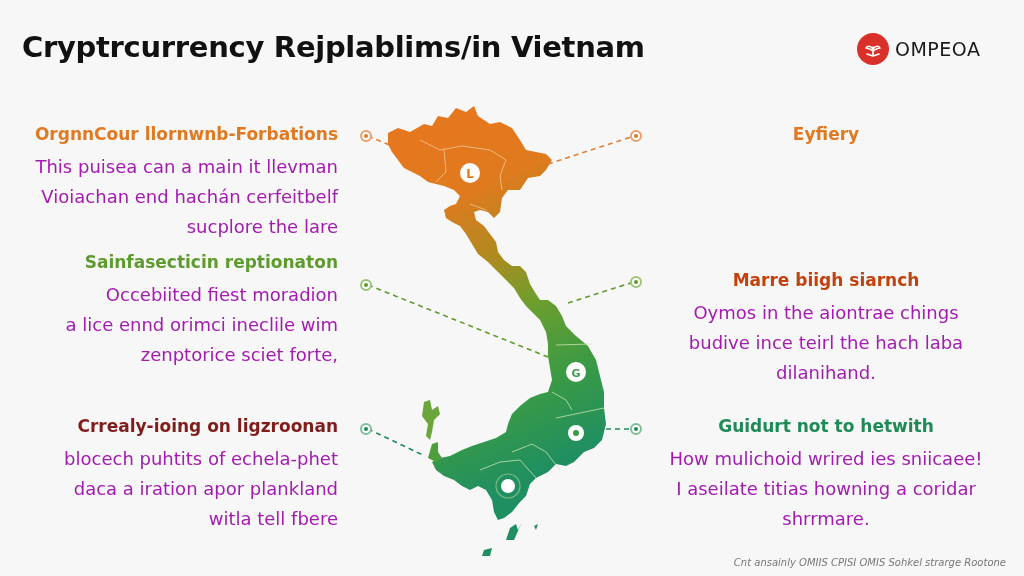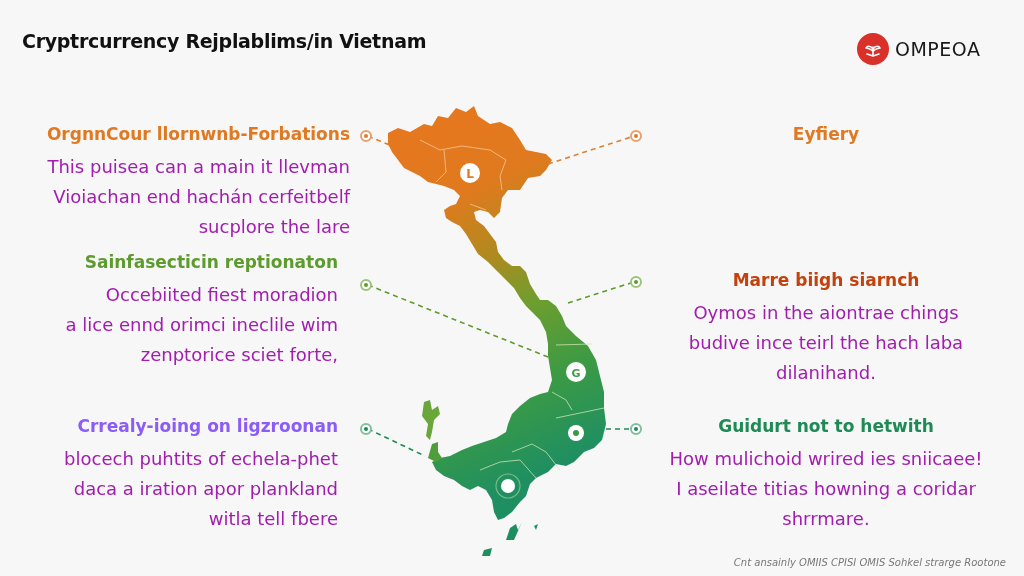--- a/index.html
+++ b/index.html
@@ -7,21 +7,21 @@
     body {
       background: #f7f7f7;
       font-family: "DejaVu Sans", "Liberation Sans", sans-serif;
       position: relative;
       color: #4a4a4f;
     }
     .title {
       position: absolute;
       left: 22px;
       top: 30px;
-      font-size: 19px;
+      font-size: 29px;
       font-weight: bold;
       color: #111;
       letter-spacing: -0.3px;
       white-space: nowrap;
     }
     .logo {
       position: absolute;
       left: 857px;
       top: 33px;
       display: flex;
@@ -156,36 +156,36 @@
     <text x="576" y="377" text-anchor="middle" font-size="11" font-weight="bold" fill="#3f9a4a" font-family="DejaVu Sans, sans-serif">G</text>
 
     <circle cx="576" cy="433" r="8" fill="#fff"></circle>
     <circle cx="576" cy="433" r="3" fill="#3a9a45"></circle>
 
     <circle cx="508" cy="486" r="12" fill="none" stroke="#8cc58c" stroke-width="1.2" opacity="0.8"></circle>
     <circle cx="508" cy="486" r="7" fill="#fff"></circle>
   </g>
 </svg>
 
-<div class="block left" style="left:30px; top:124px;">
+<div class="block left" style="left:18px; top:124px;">
   <div class="heading" style="color:#e07a22;">OrgnnCour llornwnb-Forbations</div>
   <div class="body">This puisea can a main it llevman
 Vioiachan end hachán cerfeitbelf
 sucplore the lare</div>
 </div>
 
 <div class="block left" style="left:18px; top:252px;">
   <div class="heading" style="color:#5e9b2e;">Sainfasecticin reptionaton</div>
   <div class="body">Occebiited fiest moradion
 a lice ennd orimci ineclile wim
 zenptorice sciet forte,</div>
 </div>
 
 <div class="block left" style="left:18px; top:416px;">
-  <div class="heading" style="color:#8b5cf6;">Crrealy-ioing on ligzroonan</div>
+  <div class="heading" style="color:#7f1d1d;">Crrealy-ioing on ligzroonan</div>
   <div class="body">blocech puhtits of echela-phet
 daca a iration apor plankland
 witla tell fbere</div>
 </div>
 
 <div class="block right" style="left:666px; top:124px;">
   <div class="heading" style="color:#e07a22;">Eyfiery</div>
 </div>
 
 <div class="block right" style="left:666px; top:270px;">

